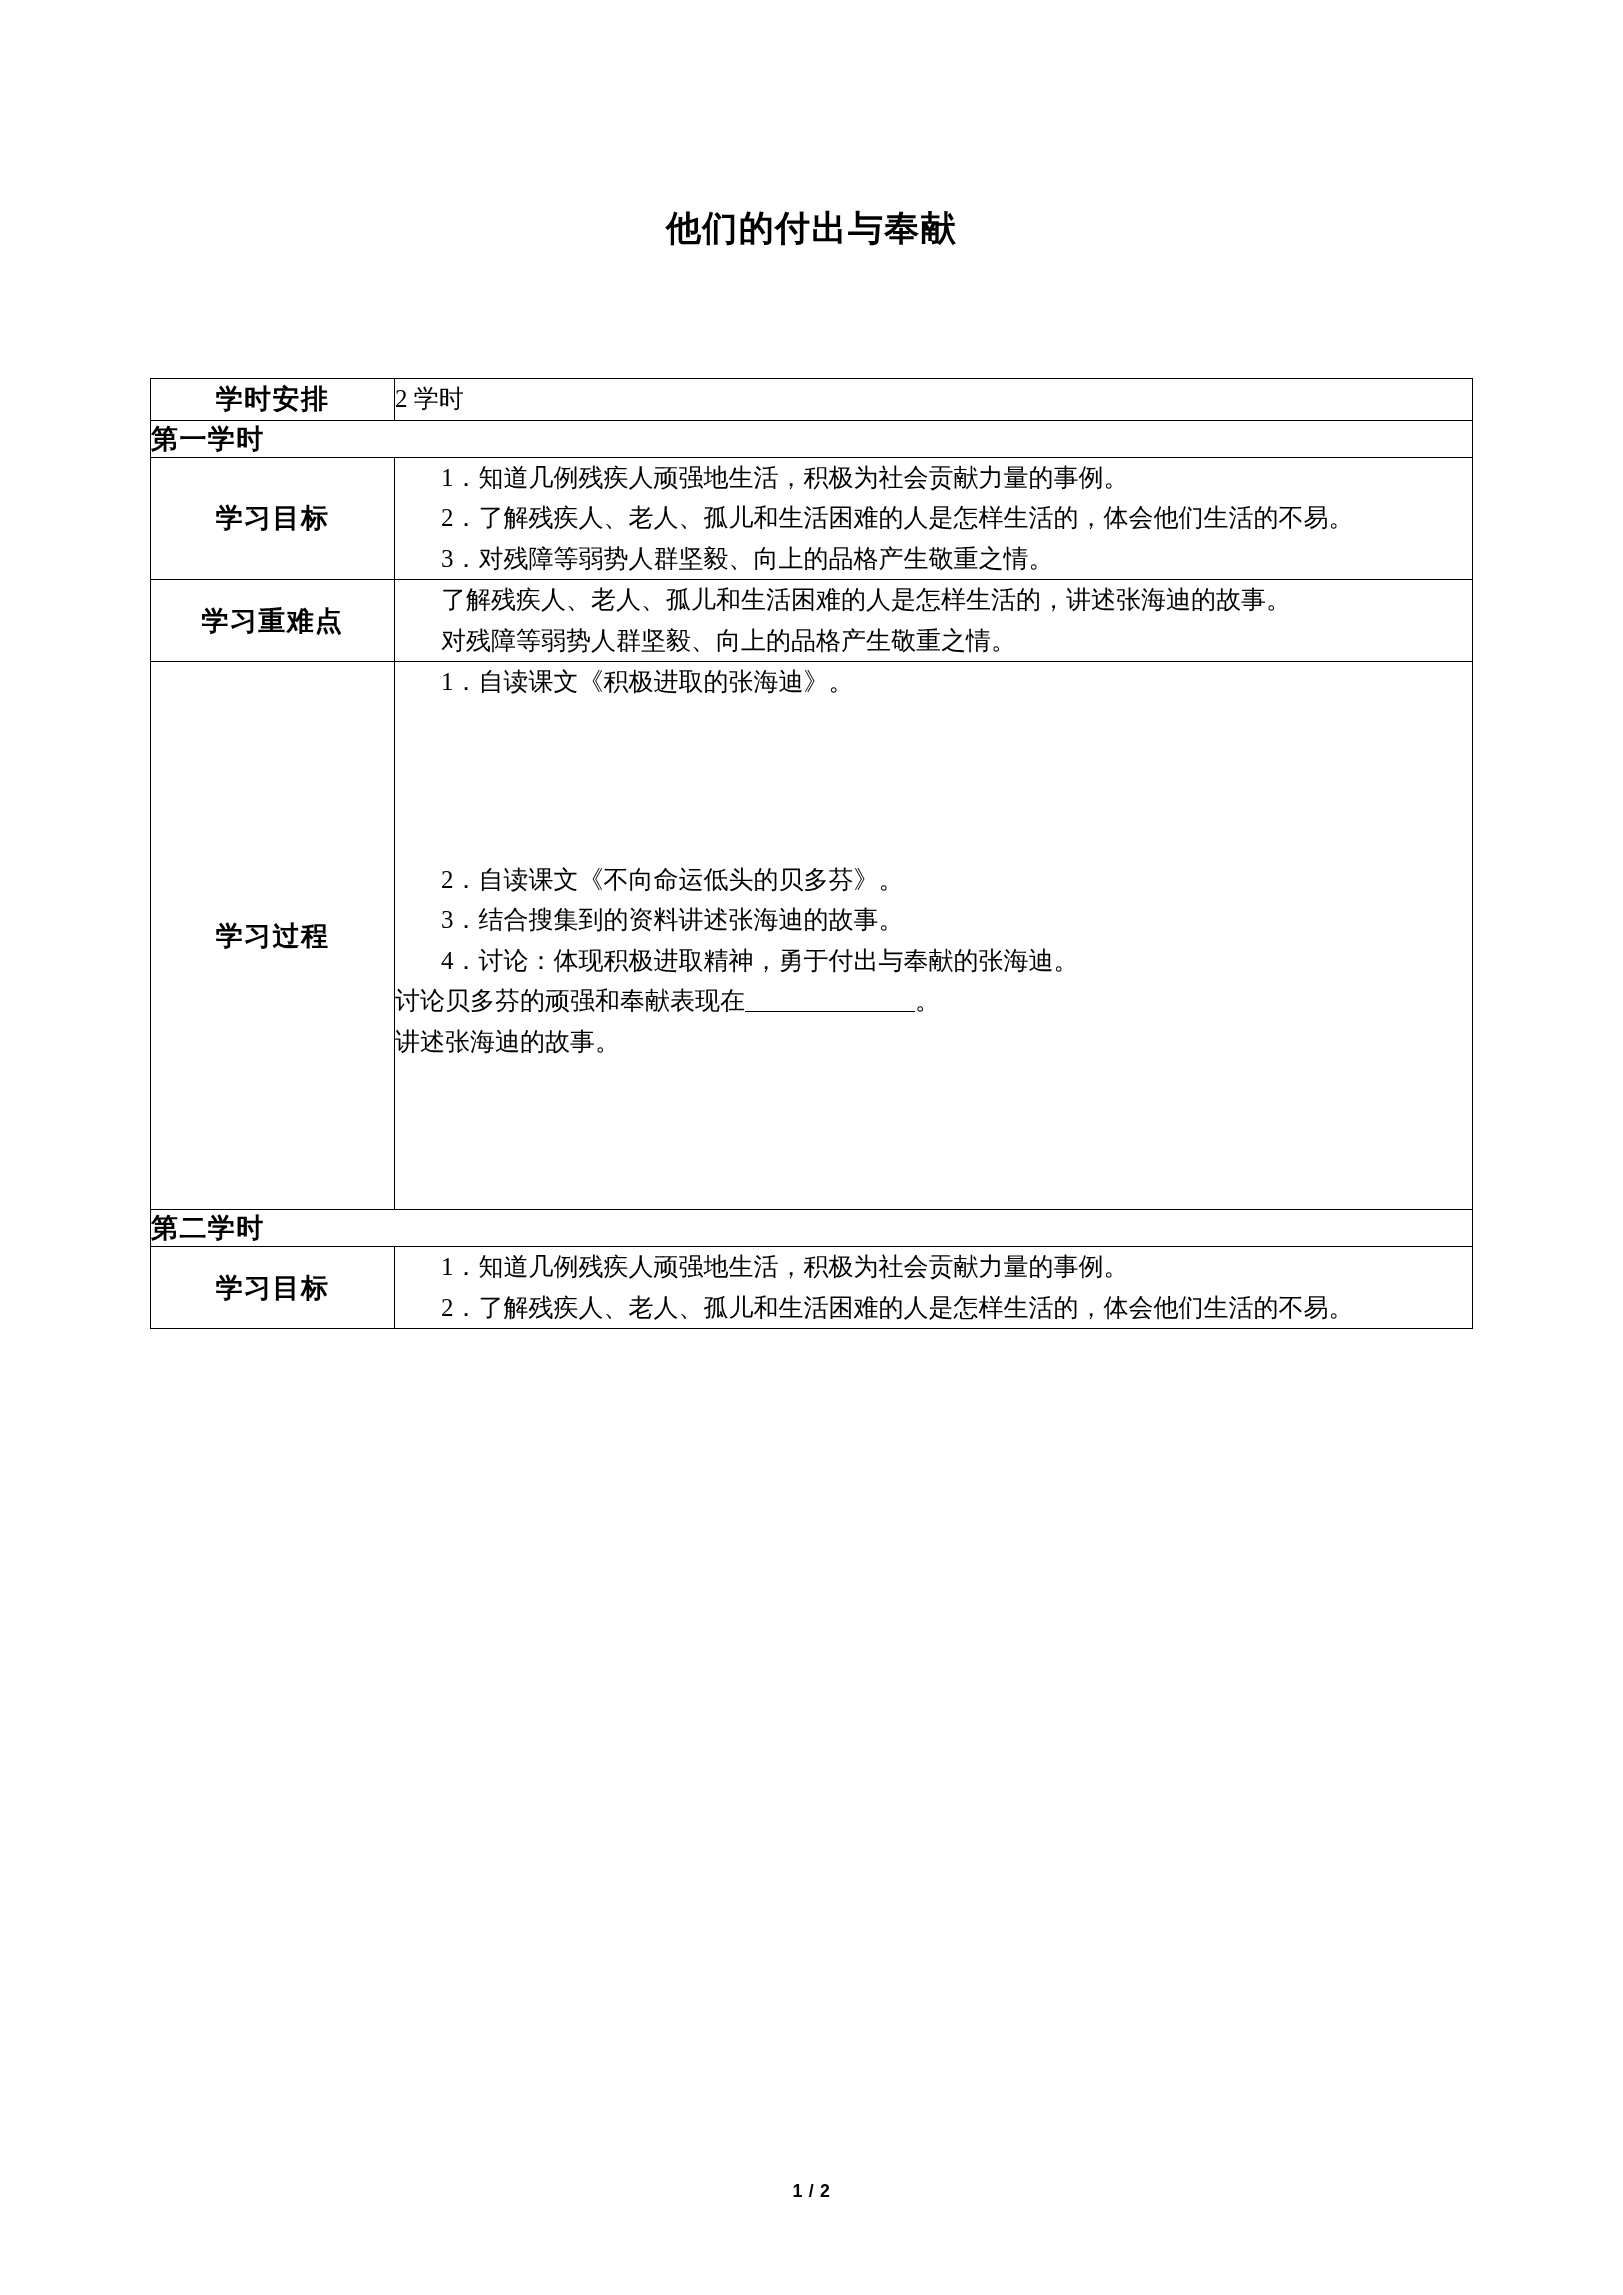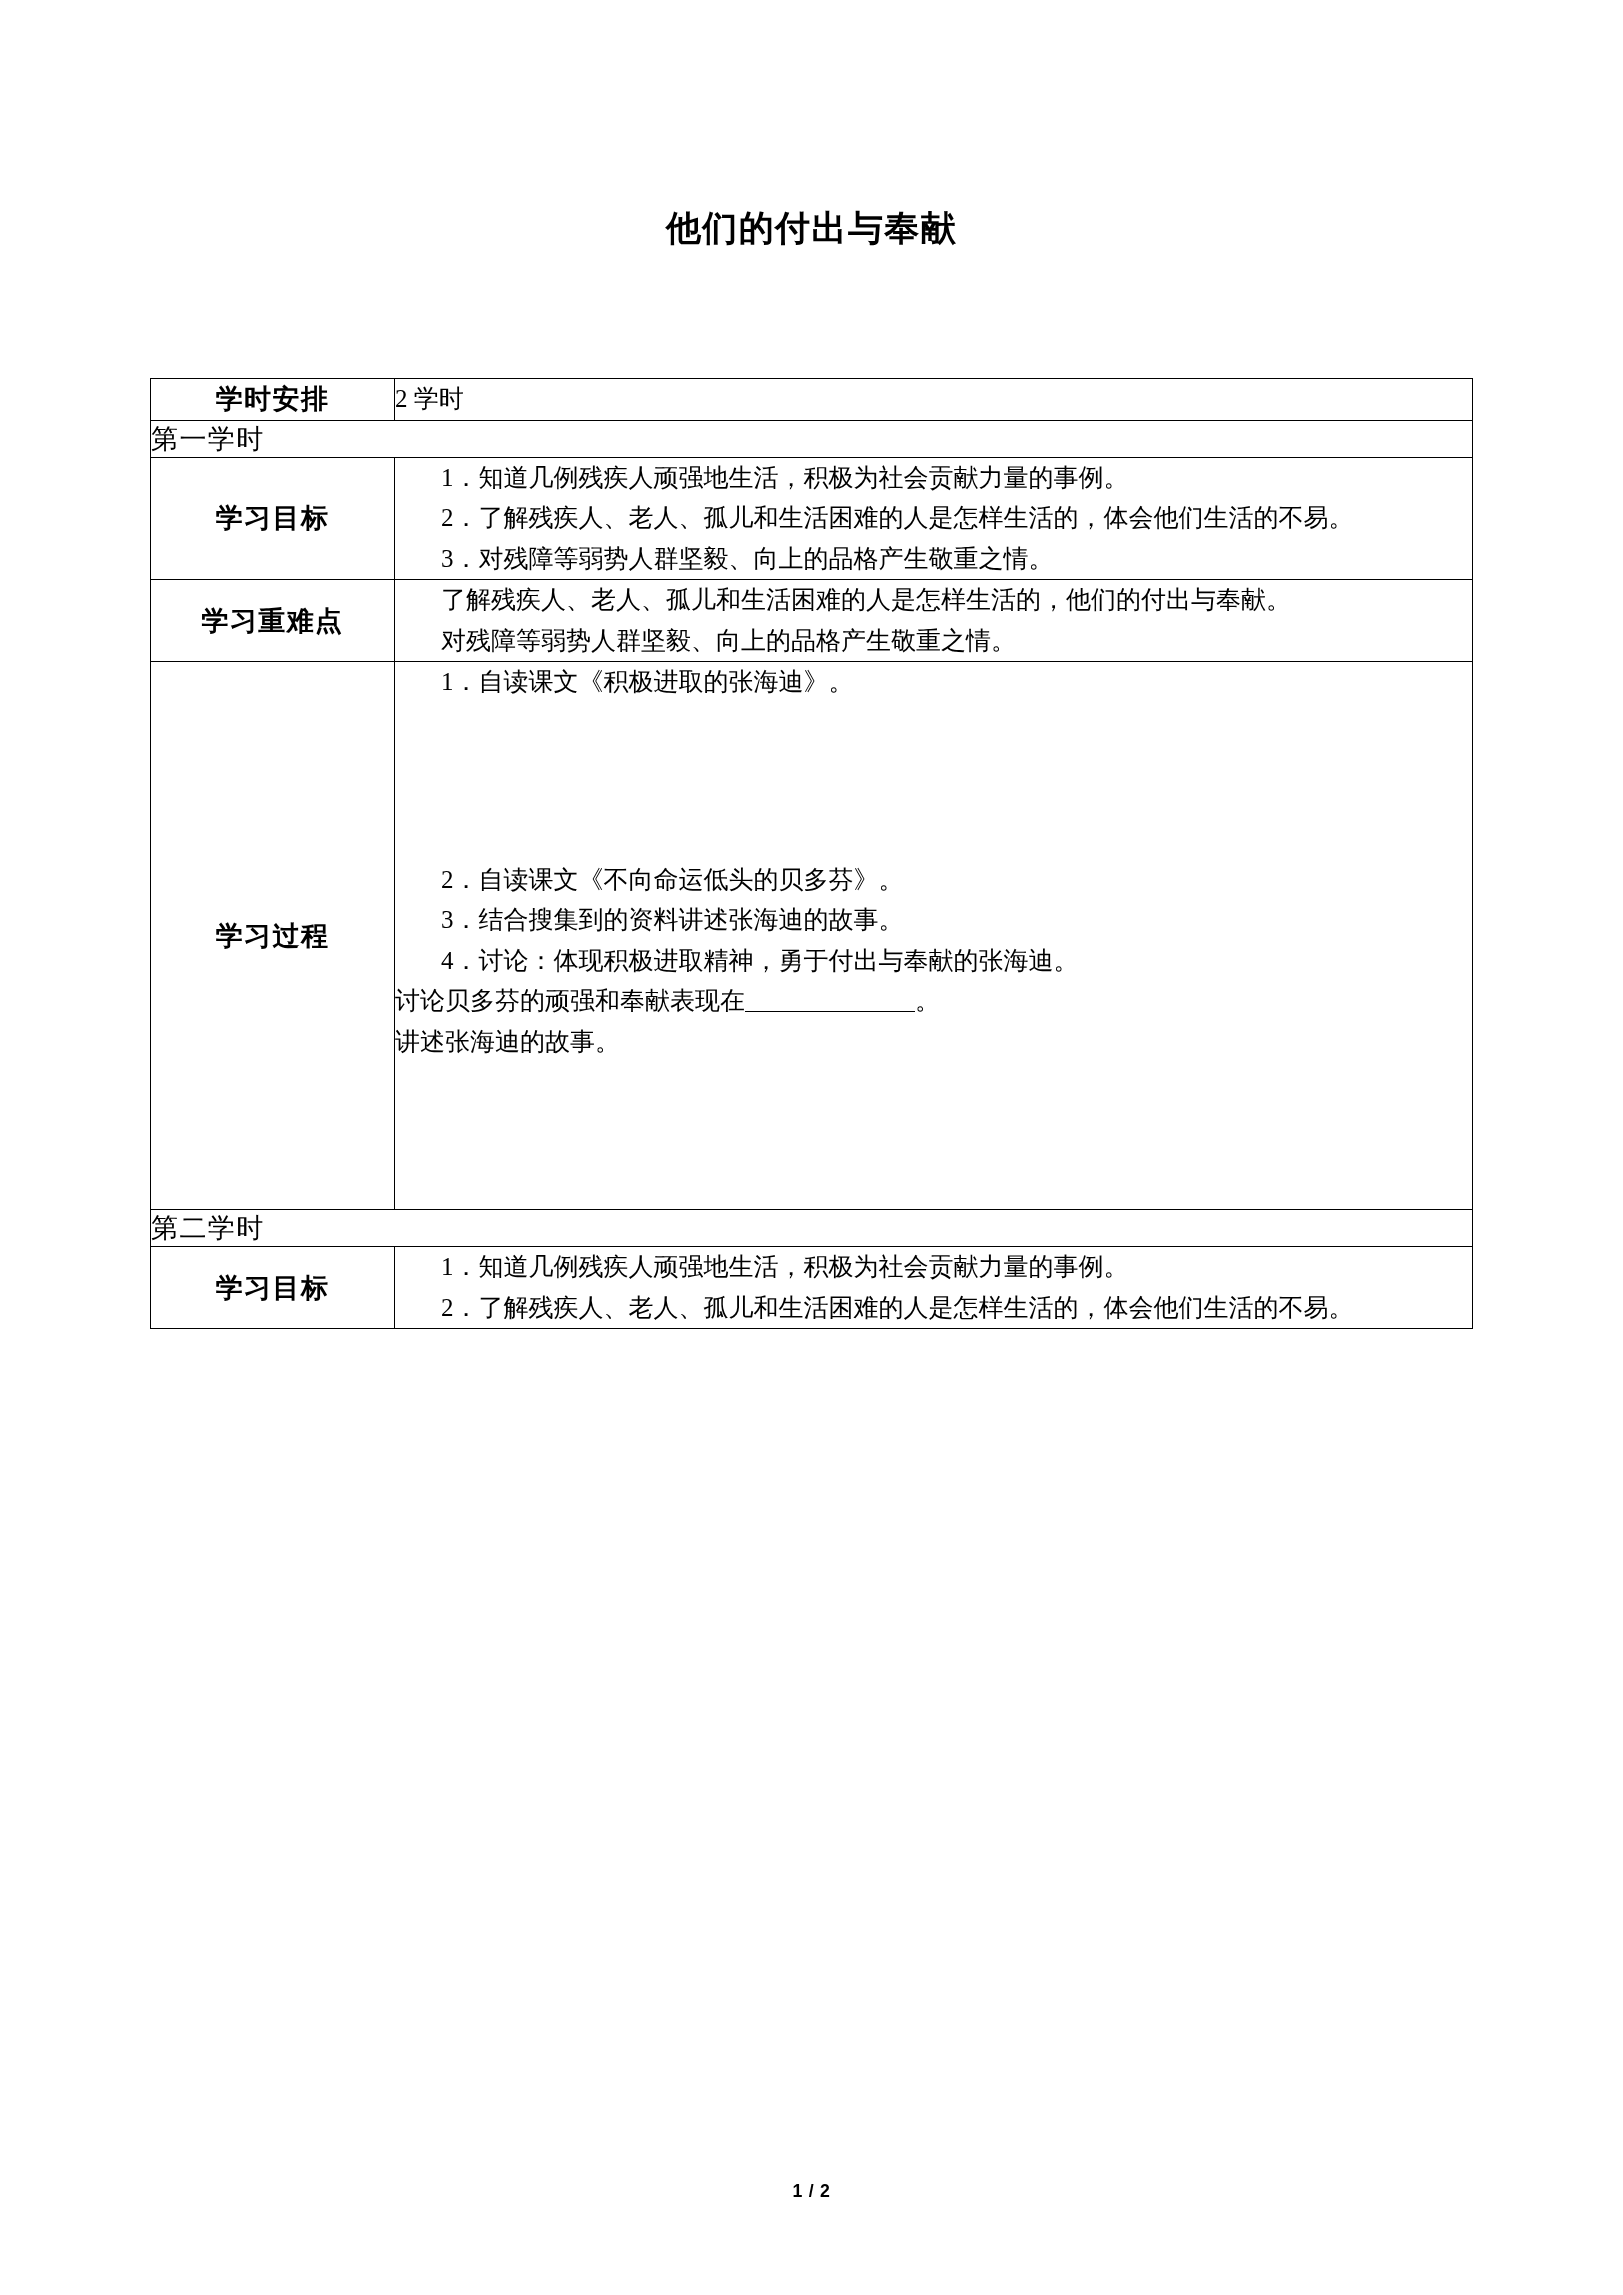--- a/index.html
+++ b/index.html
@@ -64,21 +64,21 @@
     vertical-align: middle;
   }
   .indent {
     text-indent: 46px;
   }
   .noindent {
     text-indent: 0;
   }
   .fullrow {
     font-size: 27px;
-    font-weight: normal;
+    font-weight: bold;
     font-family: "Liberation Sans", sans-serif;
     letter-spacing: 1.4px;
     padding: 12.3px 5.5px 12.3px 17.7px;
     text-align: left;
   }
   .blankline {
     display: inline-block;
     border-bottom: 1.4px solid #000;
     width: 170px;
     height: 23px;
@@ -134,21 +134,21 @@
           <td class="content">
             <div class="indent">1．知道几例残疾人顽强地生活，积极为社会贡献力量的事例。</div>
             <div class="indent">2．了解残疾人、老人、孤儿和生活困难的人是怎样生活的，体会他们生活的不易。</div>
             <div class="indent">3．对残障等弱势人群坚毅、向上的品格产生敬重之情。</div>
           </td>
         </tr>
 
         <tr>
           <td class="label">学习重难点</td>
           <td class="content">
-            <div class="indent">了解残疾人、老人、孤儿和生活困难的人是怎样生活的，他们的付出与奉献。</div>
+            <div class="indent">了解残疾人、老人、孤儿和生活困难的人是怎样生活的，讲述张海迪的故事。</div>
             <div class="indent">对残障等弱势人群坚毅、向上的品格产生敬重之情。</div>
           </td>
         </tr>
 
         <tr>
           <td class="label">学习过程</td>
           <td class="content">
             <div class="indent">1．自读课文《积极进取的张海迪》。</div>
             <div class="spacer-tall"></div>
             <div class="indent">2．自读课文《不向命运低头的贝多芬》。</div>

